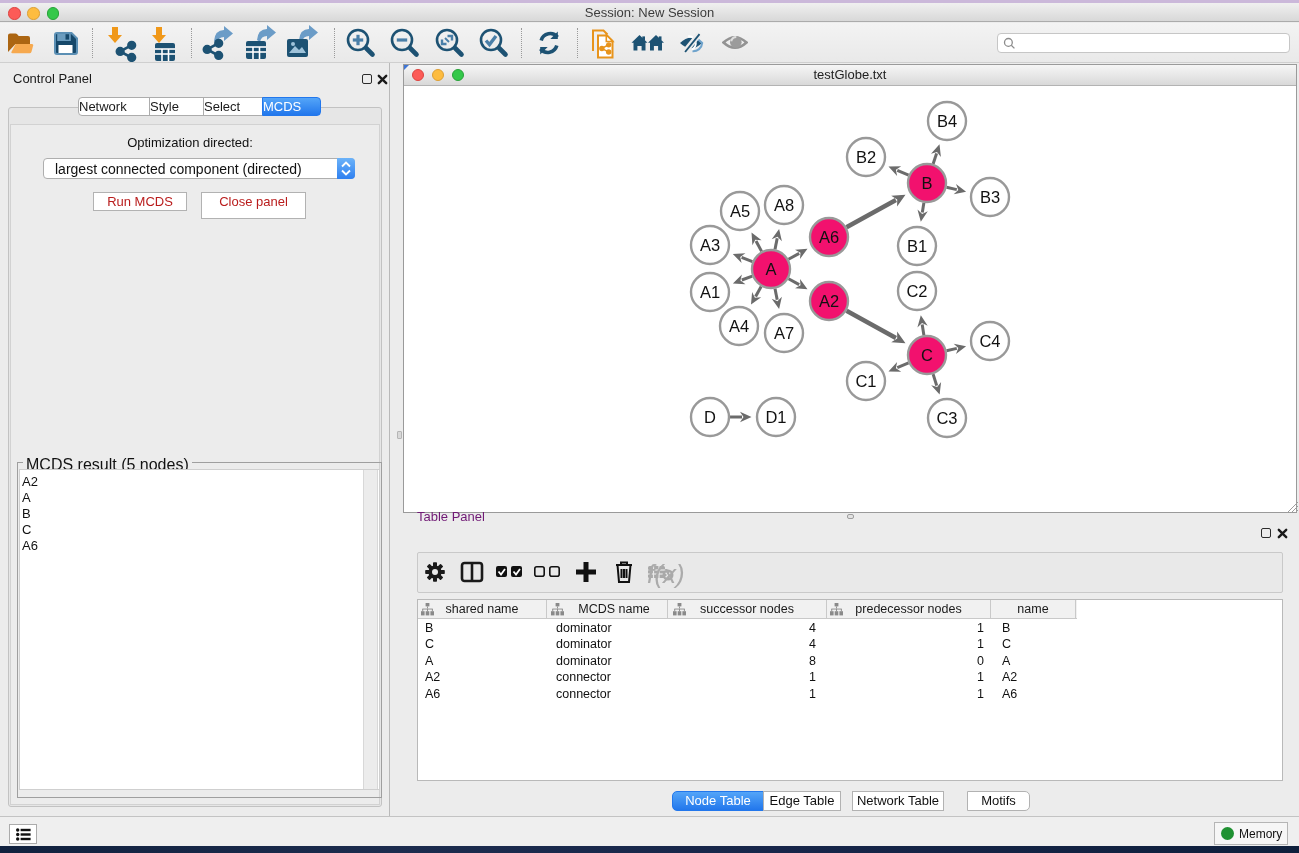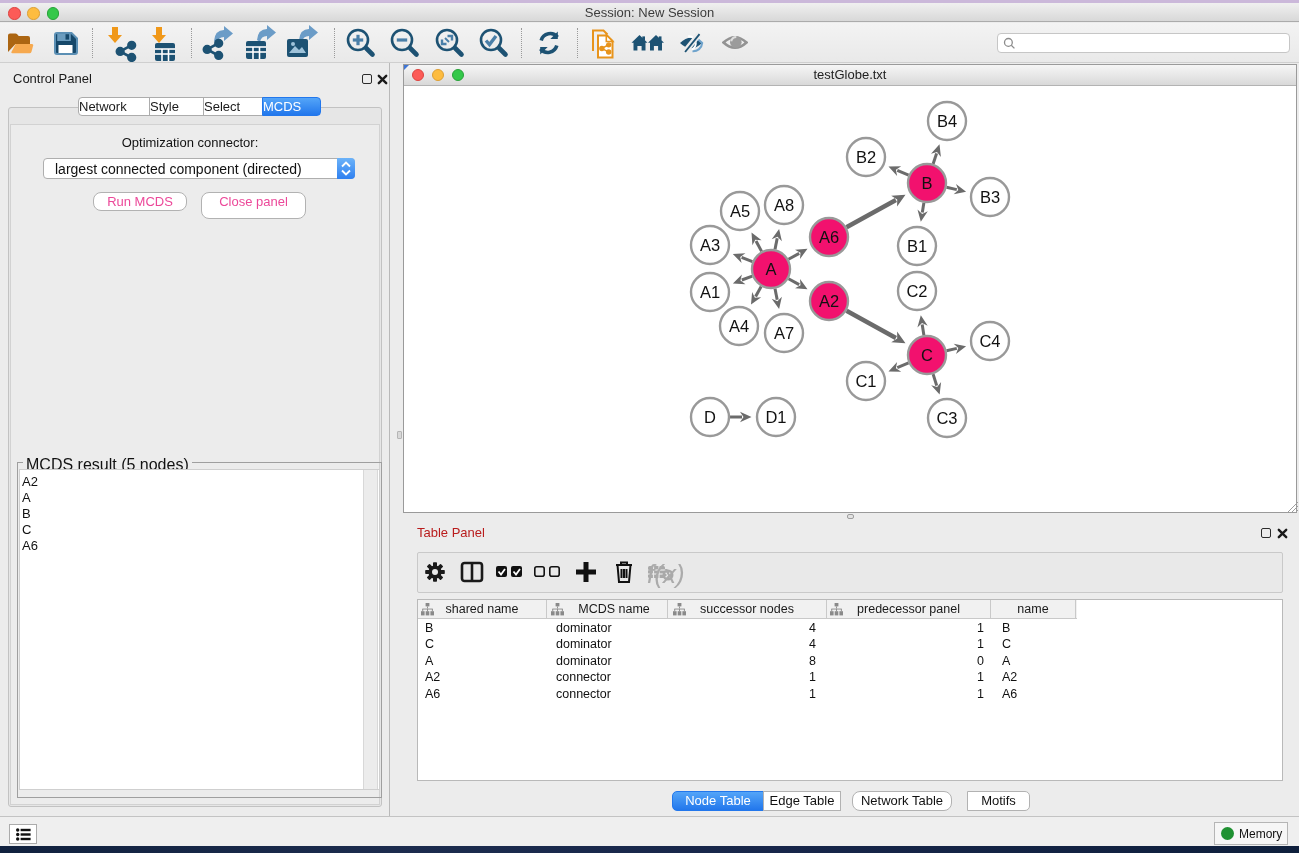--- a/index.html
+++ b/index.html
@@ -3,22 +3,22 @@
 *{margin:0;padding:0;box-sizing:border-box}
 body{width:1299px;height:853px;position:relative;overflow:hidden;background:#ececec;
  font-family:"Liberation Sans",sans-serif;-webkit-font-smoothing:antialiased}
 .abs{position:absolute}
 .tsep{position:absolute;top:28px;height:30px;width:0;border-left:1px dotted #9a9a9a}
 .tl{position:absolute;width:12.5px;height:12.5px;border-radius:50%}
 .winbtn{position:absolute;width:12px;height:12px;border-radius:50%}
 .tab{position:absolute;top:97px;height:19px;border:1px solid #acacac;background:#fff;
  color:#1a1a1a;font-size:13px;text-align:left;line-height:17px;border-radius:4px}
 .btab{background:linear-gradient(#54a5f8,#2277ec);color:#fff;border-color:#2277ec}
-.btn{position:absolute;background:#fff;border:1px solid #b2b2b2;border-radius:8px;
- font-size:13px;color:#ec4899;text-align:center}
+.btn{position:absolute;background:#fff;border:1px solid #b2b2b2;border-radius:0;
+ font-size:13px;color:#b91c1c;text-align:center}
 .hdrcell{position:absolute;top:600px;height:19px;border-right:1px solid #c9c9c9;
  font-size:12.5px;color:#1a1a1a;text-align:center;line-height:19px}
 .cell{position:absolute;font-size:12.5px;color:#111;height:16.4px;line-height:16.4px}
 .bottab{position:absolute;top:791px;height:20px;background:#fff;border:1px solid #b2b2b2;
  font-size:13px;color:#111;text-align:center;line-height:18px}
 </style></head><body>
 
 <div class="abs" style="left:0;top:0;width:1299px;height:3px;background:#cbb8da"></div>
 <div class="abs" style="left:0;top:846px;width:1299px;height:7px;background:linear-gradient(90deg,#10213e,#1c2c4e 30%,#17264a 60%,#0e1f3c)"></div>
 
@@ -175,21 +175,21 @@
   </svg>
 
 <div class="abs" style="left:8px;top:107px;width:374px;height:700px;border:1px solid #c2c2c2;border-radius:3px;background:#e6e6e6"></div>
 <div class="abs" style="left:10px;top:124px;width:370px;height:681px;border:1px solid #d2d2d2;background:#ececec"></div>
 
 <div class="tab" style="left:78px;width:72px;border-radius:4px 0 0 4px">Network</div>
 <div class="tab" style="left:149px;width:55px;border-radius:0">Style</div>
 <div class="tab" style="left:203px;width:60px;border-radius:0">Select</div>
 <div class="tab btab" style="left:262px;width:59px;border-radius:0 4px 4px 0">MCDS</div>
 
-<div class="abs" style="left:0;top:135px;width:380px;text-align:center;font-size:13px;color:#111">Optimization connector:</div>
+<div class="abs" style="left:0;top:135px;width:380px;text-align:center;font-size:13px;color:#111">Optimization directed:</div>
 
 <div class="abs" style="left:43px;top:158px;width:312px;height:21px;background:#fff;border:1px solid #aeaeae;border-radius:4px"></div>
 <div class="abs" style="left:337px;top:158px;width:18px;height:21px;background:linear-gradient(#6cb3f9,#2f80f0);border-radius:0 4px 4px 0"></div>
 <svg class="abs" style="left:340px;top:161px" width="12" height="15" viewBox="0 0 12 15">
     <path d="M2 5.5 L6 1.5 L10 5.5 M2 9.5 L6 13.5 L10 9.5" stroke="#fff" stroke-width="1.8" fill="none"></path>
   </svg>
 <div class="abs" style="left:55px;top:161px;font-size:14px;color:#111">largest connected component (directed)</div>
 
 <div class="btn" style="left:93px;top:192px;width:94px;height:19px;line-height:17px">Run MCDS</div>
 <div class="btn" style="left:201px;top:192px;width:105px;height:27px;line-height:17px">Close panel</div>
@@ -295,21 +295,21 @@
     <g stroke="#9e9e9e" stroke-width="1">
       <line x1="2" y1="13" x2="13" y2="2"></line>
       <line x1="6" y1="13" x2="13" y2="6"></line>
       <line x1="10" y1="13" x2="13" y2="10"></line>
     </g>
   </svg>
 
 <div class="abs" style="left:397px;top:431px;width:5px;height:8px;background:#d8d8d8;border:1px solid #b5b5b5;border-radius:1px"></div>
 <div class="abs" style="left:847px;top:514px;width:7px;height:5px;background:#e2e2e2;border:1px solid #9e9e9e;border-radius:2px"></div>
 
-<div class="abs" style="left:417px;top:525px;font-size:13px;color:#b91c1c">Table Panel</div>
+<div class="abs" style="left:417px;top:509px;font-size:13px;color:#701a75">Table Panel</div>
 <div class="abs" style="left:1261px;top:528px;width:10px;height:10px;border:1.6px solid #2b2b2b;border-radius:2px"></div>
 <svg class="abs" style="left:1277px;top:528px" width="11" height="11" viewBox="0 0 11 11">
     <path d="M1.8 1.8 L9.2 9.2 M9.2 1.8 L1.8 9.2" stroke="#1a1a1a" stroke-width="2.4" stroke-linecap="round"></path>
   </svg>
 
 <div class="abs" style="left:417px;top:552px;width:866px;height:41px;background:#e9e9e9;border:1px solid #c9c9c9;border-radius:2px"></div>
 <svg style="position:absolute;left:423px;top:560px" width="24" height="24" viewBox="0 0 24 24">
     <g fill="#1a1a1a">
       <circle cx="12" cy="12" r="6.6"></circle>
       <rect x="10" y="2.2" width="4" height="4.4" rx="0.8" transform="rotate(0 12 12)"></rect>
@@ -369,21 +369,21 @@
       <path d="M17.7 9.7 l4.6 4.6 M22.3 9.7 l-4.6 4.6" stroke="#e9e9e9" stroke-width="1.5"></path>
     </g>
   </svg>
 <div class="abs" style="left:647px;top:559px;font-size:26px;color:#ababab;font-family:Liberation Sans, sans-serif;font-style:italic">f(x)</div>
 
 <div class="abs" style="left:417px;top:599px;width:866px;height:182px;background:#fff;border:1px solid #b9b9b9"></div>
 <div class="abs" style="left:418px;top:600px;width:659px;height:19px;background:#f1f1f1;border-bottom:1px solid #c9c9c9"></div>
 <div class="hdrcell" style="left:418px;width:129px">shared name</div>
 <div class="hdrcell" style="left:547px;width:121px;text-indent:14px">MCDS name</div>
 <div class="hdrcell" style="left:668px;width:159px">successor nodes</div>
-<div class="hdrcell" style="left:827px;width:164px">predecessor panel</div>
+<div class="hdrcell" style="left:827px;width:164px">predecessor nodes</div>
 <div class="hdrcell" style="left:991px;width:85px">name</div>
 <svg style="position:absolute;left:421px;top:603px" width="13" height="13" viewBox="0 0 13 13">
     <g fill="#8a8a8a">
       <rect x="4.6" y="0" width="3.8" height="3.4"></rect>
       <rect x="0" y="8.2" width="3.6" height="4.2"></rect>
       <rect x="4.7" y="8.2" width="3.6" height="4.2"></rect>
       <rect x="9.4" y="8.2" width="3.6" height="4.2"></rect>
       <path d="M6.1 3.4 h0.9 v2.2 h-0.9 z"></path>
       <path d="M1.3 5.6 h10.5 v0.9 h-10.5 z"></path>
       <path d="M1.3 6 h0.9 v2.2 h-0.9 z M6.1 6 h0.9 v2.2 h-0.9 z M10.9 6 h0.9 v2.2 h-0.9 z"></path>
@@ -443,21 +443,21 @@
 <div class="cell" style="left:910px;top:669.1999999999999px;width:74px;text-align:right">1</div>
 <div class="cell" style="left:1002px;top:669.1999999999999px">A2</div>
 <div class="cell" style="left:425px;top:685.5999999999999px">A6</div>
 <div class="cell" style="left:556px;top:685.5999999999999px">connector</div>
 <div class="cell" style="left:740px;top:685.5999999999999px;width:76px;text-align:right">1</div>
 <div class="cell" style="left:910px;top:685.5999999999999px;width:74px;text-align:right">1</div>
 <div class="cell" style="left:1002px;top:685.5999999999999px">A6</div>
 
 <div class="bottab" style="left:672px;width:92px;border-radius:5px 0 0 5px;background:linear-gradient(#54a5f8,#2277ec);color:#fff;border-color:#2277ec">Node Table</div>
 <div class="bottab" style="left:763px;width:78px;border-radius:0">Edge Table</div>
-<div class="bottab" style="left:852px;width:100px;border-radius:8px">Network Table</div>
+<div class="bottab" style="left:852px;width:92px;border-radius:0">Network Table</div>
 <div class="bottab" style="left:967px;width:63px;border-radius:0 5px 5px 0">Motifs</div>
 
 <div class="abs" style="left:0;top:816px;width:1299px;height:30px;background:#efefef;border-top:1px solid #c3c3c3"></div>
 <div class="abs" style="left:9px;top:824px;width:28px;height:20px;background:#fff;border:1px solid #ababab"></div>
 <svg class="abs" style="left:16px;top:828px" width="15" height="13" viewBox="0 0 15 13">
     <g fill="#111">
       <circle cx="1.7" cy="2" r="1.7"></circle>
       <circle cx="1.7" cy="6.5" r="1.7"></circle>
       <circle cx="1.7" cy="11" r="1.7"></circle>
       <rect x="4.6" y="0.8" width="10" height="2.4"></rect>

